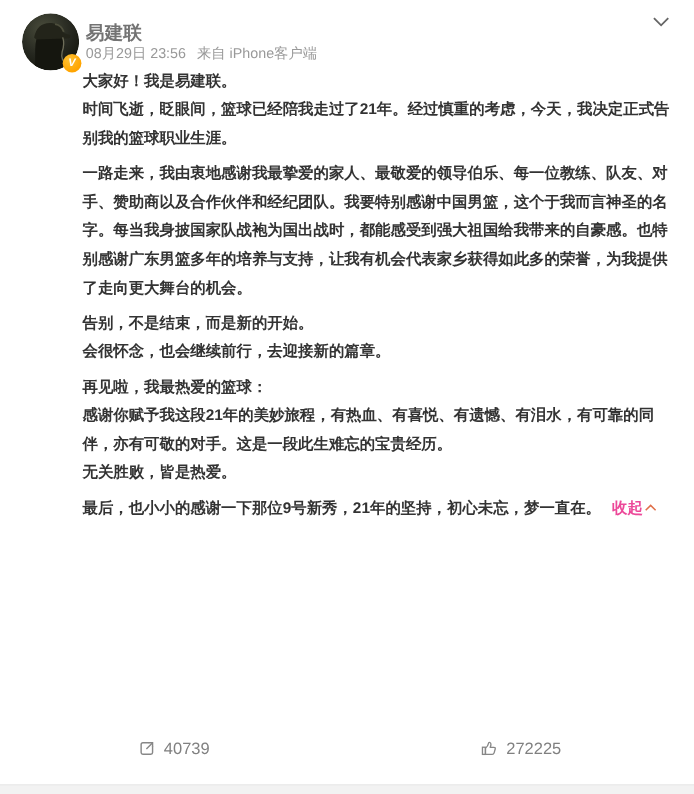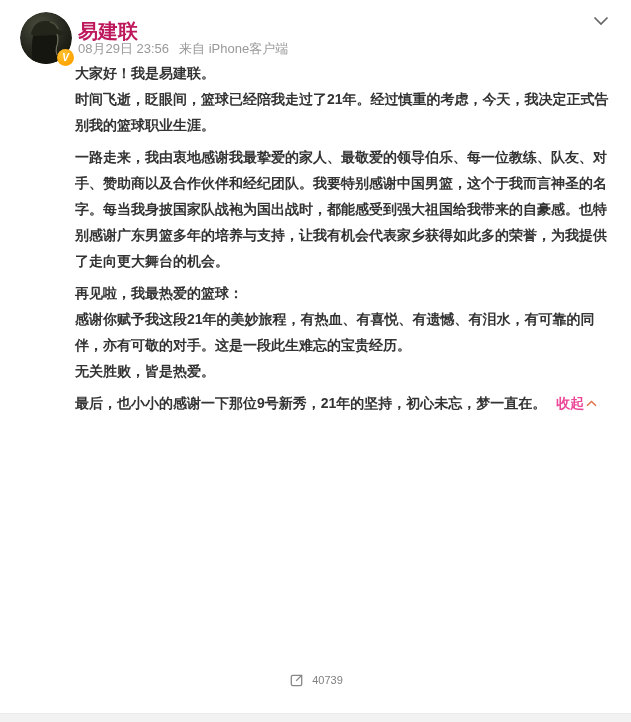--- a/index.html
+++ b/index.html
@@ -15,22 +15,22 @@
     border-radius:50%; overflow:visible; cursor:pointer;
   }
   .avatar svg.photo { display:block; width:52px; height:52px; border-radius:50%; }
   .badge {
     position:absolute; right:-2px; bottom:-2px; width:17px; height:17px;
     border-radius:50%; background:radial-gradient(circle at 35% 30%, #ffc233, #ffa400 70%);
     color:#fff; font-size:10px; font-weight:bold; font-style:italic;
     display:flex; align-items:center; justify-content:center; line-height:1;
   }
   .username {
-    position:absolute; left:78px; top:18px; font-size:20px; font-weight:bold;
-    color:#be185d; cursor:pointer;
+    position:absolute; left:78px; top:18px; font-size:17px; font-weight:bold;
+    color:#737373; cursor:pointer;
   }
   .meta {
     position:absolute; left:78px; top:40px; font-size:13px; color:#999;
   }
   .meta .src { margin-left:10px; cursor:pointer; }
   .more-btn { position:absolute; right:20px; top:12px; width:18px; height:14px; cursor:pointer; }
   
   .body-text {
     position:absolute; left:75px; top:60px; width:543px;
     font-size:14px; line-height:26px; color:#333;
@@ -41,21 +41,21 @@
     color:#ec4899; margin-left:10px; cursor:pointer; white-space:nowrap;
   }
   .collapse svg { margin-left:2px; vertical-align:1px; }
   
   .footer {
     position:absolute; left:0; top:660px; width:631px; height:40px;
     display:flex; align-items:center;
   }
   .action {
     flex:1; display:flex; align-items:center; justify-content:center;
-    gap:7px; font-size:11px; color:#808080; cursor:pointer;
+    gap:7px; font-size:15px; color:#808080; cursor:pointer;
   }
   .action.comment { color:#f08c41; }
   .action svg { display:block; }
   .bottom-strip {
     position:absolute; left:0; bottom:0; width:631px; height:9px;
     background:#f2f2f2; border-top:1px solid #e9e9e9;
   }
 </style>
 </head>
 <body>
@@ -93,37 +93,46 @@
   <div class="more-btn">
     <svg width="16" height="10" viewBox="0 0 16 10">
       <polyline points="1.5,1.5 8,8 14.5,1.5" fill="none" stroke="#666" stroke-width="1.7"></polyline>
     </svg>
   </div>
 
   <div class="body-text">
     <div class="para">大家好！我是易建联。
 时间飞逝，眨眼间，篮球已经陪我走过了21年。经过慎重的考虑，今天，我决定正式告别我的篮球职业生涯。</div>
     <div class="para">一路走来，我由衷地感谢我最挚爱的家人、最敬爱的领导伯乐、每一位教练、队友、对手、赞助商以及合作伙伴和经纪团队。我要特别感谢中国男篮，这个于我而言神圣的名字。每当我身披国家队战袍为国出战时，都能感受到强大祖国给我带来的自豪感。也特别感谢广东男篮多年的培养与支持，让我有机会代表家乡获得如此多的荣誉，为我提供了走向更大舞台的机会。</div>
+    <div class="para">告别，不是结束，而是新的开始。
+会很怀念，也会继续前行，去迎接新的篇章。</div>
     <div class="para">再见啦，我最热爱的篮球：
 感谢你赋予我这段21年的美妙旅程，有热血、有喜悦、有遗憾、有泪水，有可靠的同伴，亦有可敬的对手。这是一段此生难忘的宝贵经历。
 无关胜败，皆是热爱。</div>
     <div class="para"><span>最后，也小小的感谢一下那位9号新秀，21年的坚持，初心未忘，梦一直在。</span><span class="collapse"><span>收起</span><svg width="11" height="7" viewBox="0 0 11 7">
             <polyline points="1,5.8 5.5,1.4 10,5.8" fill="none" stroke="#e0704a" stroke-width="1.4"></polyline>
           </svg></span></div>
   </div>
 
   <div class="footer">
 
     <div class="action repost">
       <svg width="17" height="17" viewBox="0 0 17 17">
         <path d="M10.6 3.3 H4.9 Q3.3 3.3 3.3 4.9 V12.1 Q3.3 13.7 4.9 13.7 H12.1 Q13.7 13.7 13.7 12.1 V6.4" fill="none" stroke="#878787" stroke-width="1.3"></path>
         <path d="M8.1 8.9 L13.5 3.5" fill="none" stroke="#878787" stroke-width="1.3"></path>
         <path d="M10.2 3.3 H13.7 V6.8" fill="none" stroke="#878787" stroke-width="1.3"></path>
       </svg>
       <span>40739</span>
     </div>
 
 
+    <div class="action like">
+      <svg width="17" height="17" viewBox="0 0 17 17">
+        <rect x="2.6" y="7.3" width="2.7" height="6.5" fill="none" stroke="#878787" stroke-width="1.2"></rect>
+        <path d="M5.3 8.3 Q7.6 6.5 8.1 3.9 Q8.3 2.6 9.4 3 Q10.4 3.4 10.3 4.9 Q10.2 6.3 9.6 7.4 H13 Q14.6 7.4 14.2 8.9 L13.2 12.4 Q12.8 13.8 11.4 13.8 H5.3 Z" fill="none" stroke="#878787" stroke-width="1.2" stroke-linejoin="round"></path>
+      </svg>
+      <span>272225</span>
+    </div>
 
   </div>
 
   <div class="bottom-strip"></div>
 </div>
 
 </body></html>

